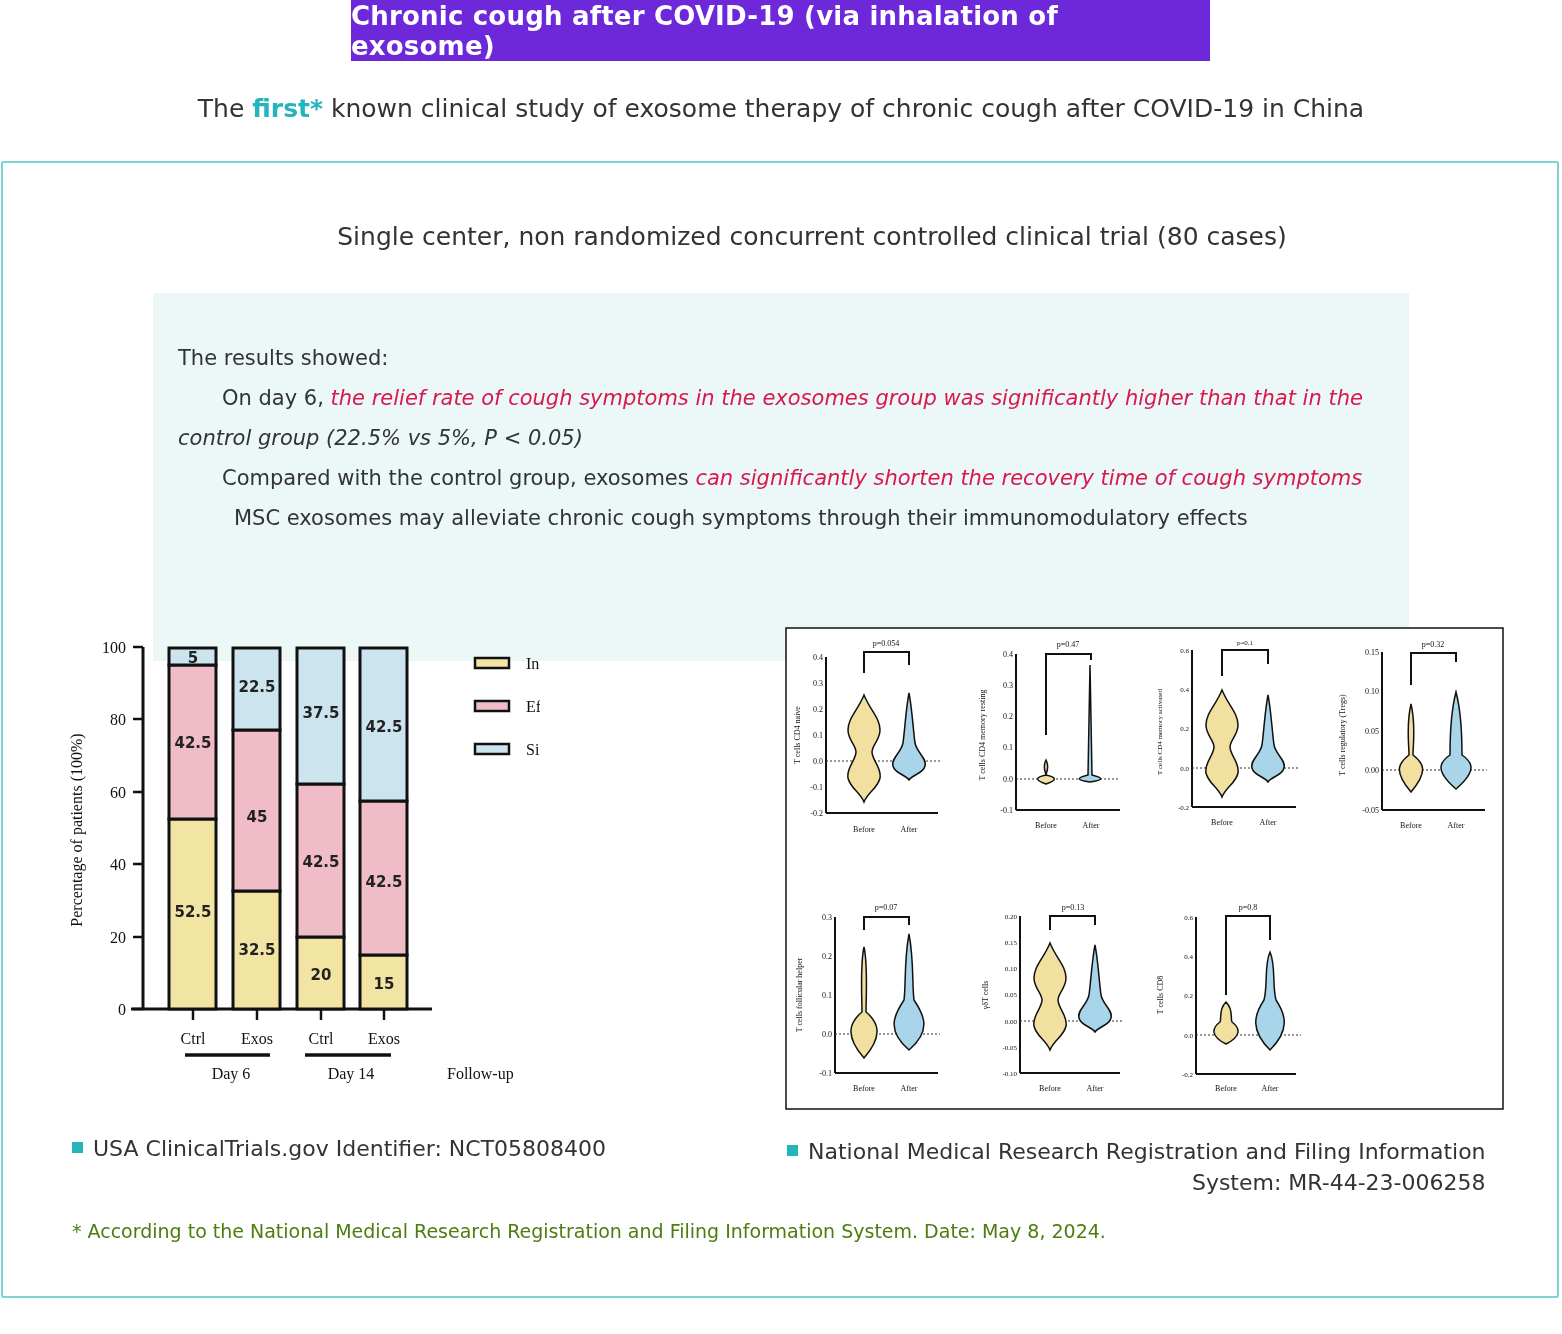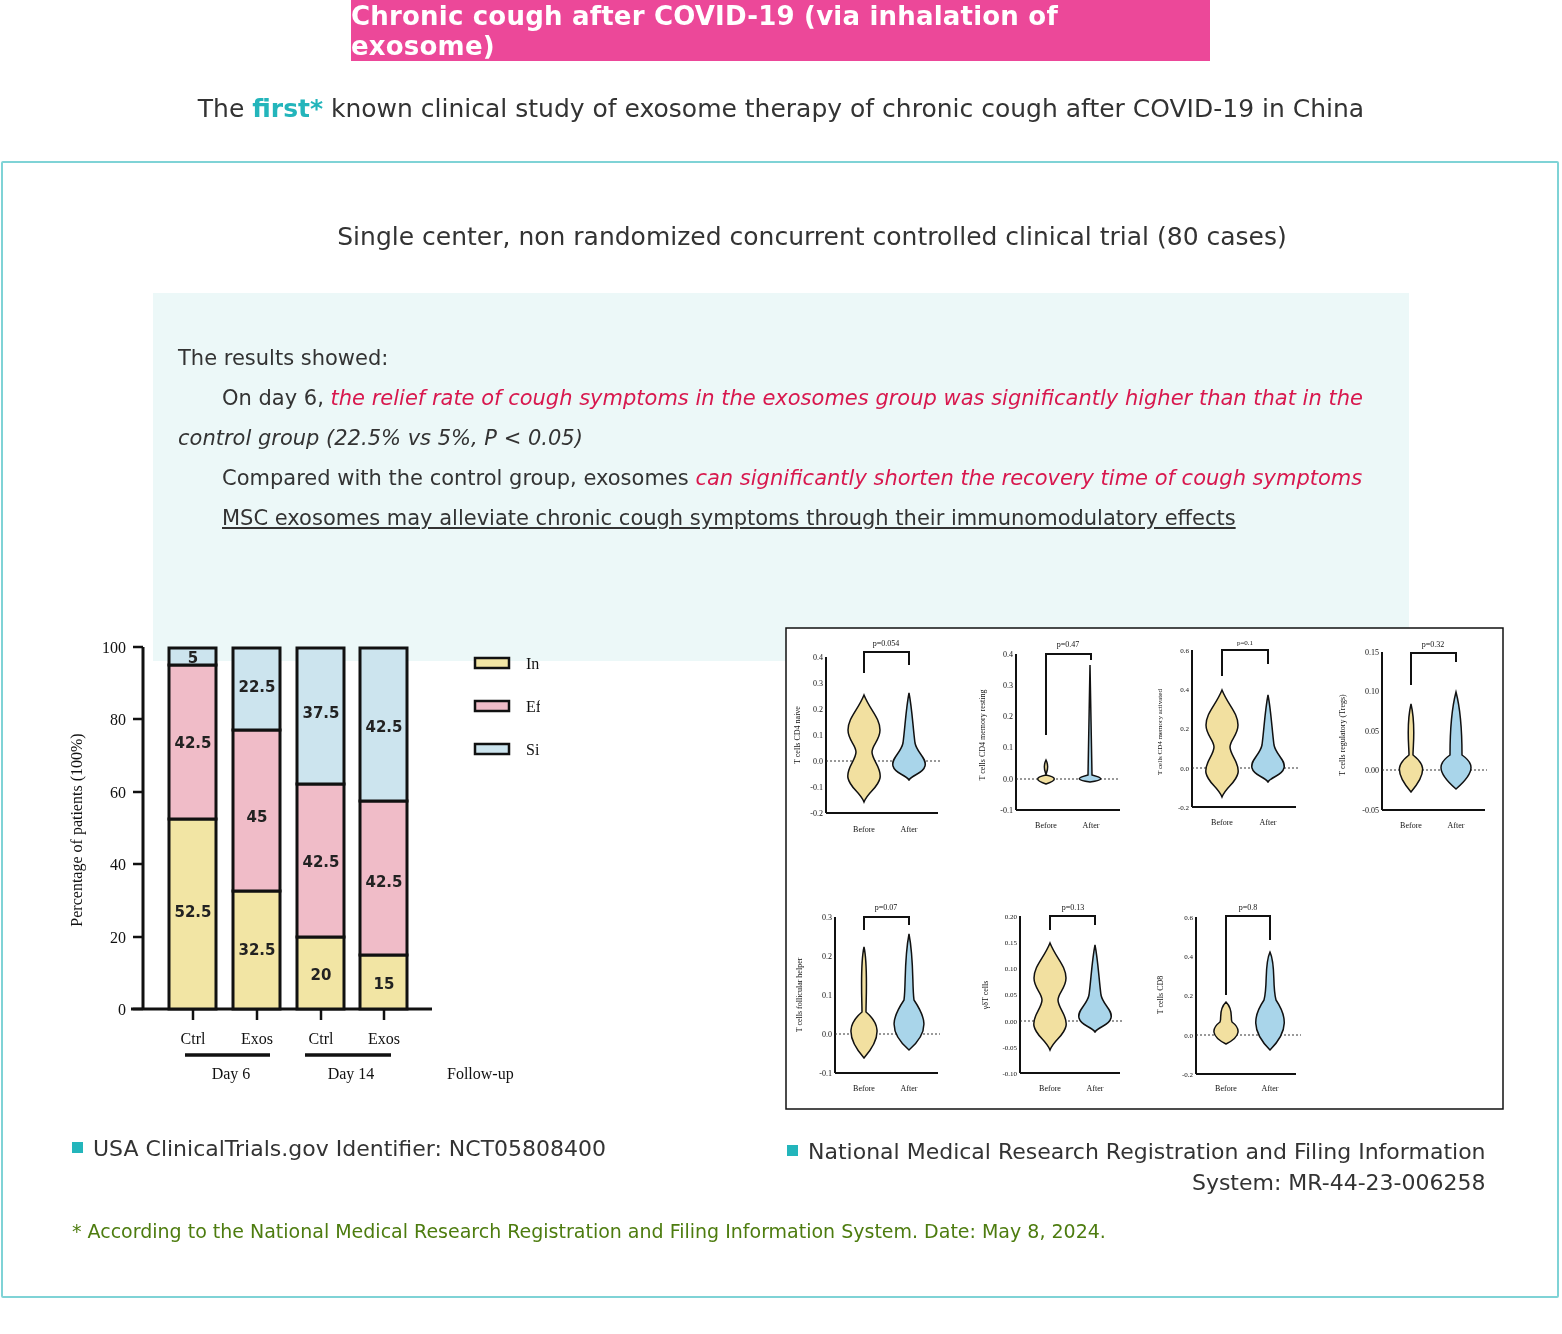--- a/index.html
+++ b/index.html
@@ -1,17 +1,17 @@
 <!DOCTYPE html>
 <html><head>
 <meta charset="utf-8">
 <style>
   html, body { margin:0; padding:0; background:#ffffff; }
   body { width:1562px; height:1334px; position:relative; font-family:"DejaVu Sans", sans-serif; color:#333; overflow:hidden; }
-  .title-banner { position:absolute; left:351px; top:0; width:859px; height:61px; background:#ec4899; color:#fff; font-weight:bold; font-size:26px; display:flex; align-items:center; justify-content:center; letter-spacing:0.2px; }
+  .title-banner { position:absolute; left:351px; top:0; width:859px; height:61px; background:#6d28d9; color:#fff; font-weight:bold; font-size:26px; display:flex; align-items:center; justify-content:center; letter-spacing:0.2px; }
   .subtitle { position:absolute; left:0; top:94px; width:1562px; text-align:center; font-size:25px; color:#333; }
   .subtitle .accent { color:#23b5bb; font-weight:bold; }
   .panel { position:absolute; left:1px; top:161px; width:1558px; height:1137px; border:2px solid #7fd3d6; border-radius:2px; box-sizing:border-box; }
   .trial-line { position:absolute; left:0; top:222px; width:1624px; text-align:center; font-size:25px; color:#333; }
   .results-box { position:absolute; left:153px; top:293px; width:1256px; height:368px; background:#ecf8f8; }
   .results-box .line { position:absolute; font-size:21px; color:#333; white-space:nowrap; }
   .red { color:#d8184e;font-style:italic; }
   svg text { font-family:"Liberation Serif", serif; }
   .bar-label { font-family:"DejaVu Sans", sans-serif !important; font-weight:bold; font-size:15px; fill:#222; }
   .reg { position:absolute; font-size:22px; color:#333; }
@@ -29,21 +29,21 @@
 
 <div class="panel"></div>
 
 <div class="trial-line">Single center, non randomized concurrent controlled clinical trial (80 cases)</div>
 
 <div class="results-box">
   <div class="line" style="left:25px; top:53px;">The results showed:</div>
   <div class="line" style="left:69px; top:93px;"><span>On day 6, </span><span class="red">the relief rate of cough symptoms in the exosomes group was significantly higher than that in the</span></div>
   <div class="line red" style="left:25px; top:133px;">control group (22.5% vs 5%, P &lt; 0.05)</div>
   <div class="line" style="left:69px; top:173px;"><span>Compared with the control group, exosomes </span><span class="red">can significantly shorten the recovery time of cough symptoms</span></div>
-  <div class="line" style="left:69px; top:213px;text-decoration:underline;">MSC exosomes may alleviate chronic cough symptoms through their immunomodulatory effects</div>
+  <div class="line" style="left:81px; top:213px;">MSC exosomes may alleviate chronic cough symptoms through their immunomodulatory effects</div>
 </div>
 
 <svg style="position:absolute; left:60px; top:630px;" width="480" height="460" viewBox="60 630 480 460">
 
   <line x1="143" y1="647" x2="143" y2="1009" stroke="#111" stroke-width="3"></line>
   <line x1="131" y1="1009" x2="432" y2="1009" stroke="#111" stroke-width="3"></line>
   <g stroke="#111" stroke-width="2.5">
     <line x1="133" y1="1009" x2="143" y2="1009"></line>
       <line x1="133" y1="937" x2="143" y2="937"></line>
     <line x1="133" y1="864" x2="143" y2="864"></line>

